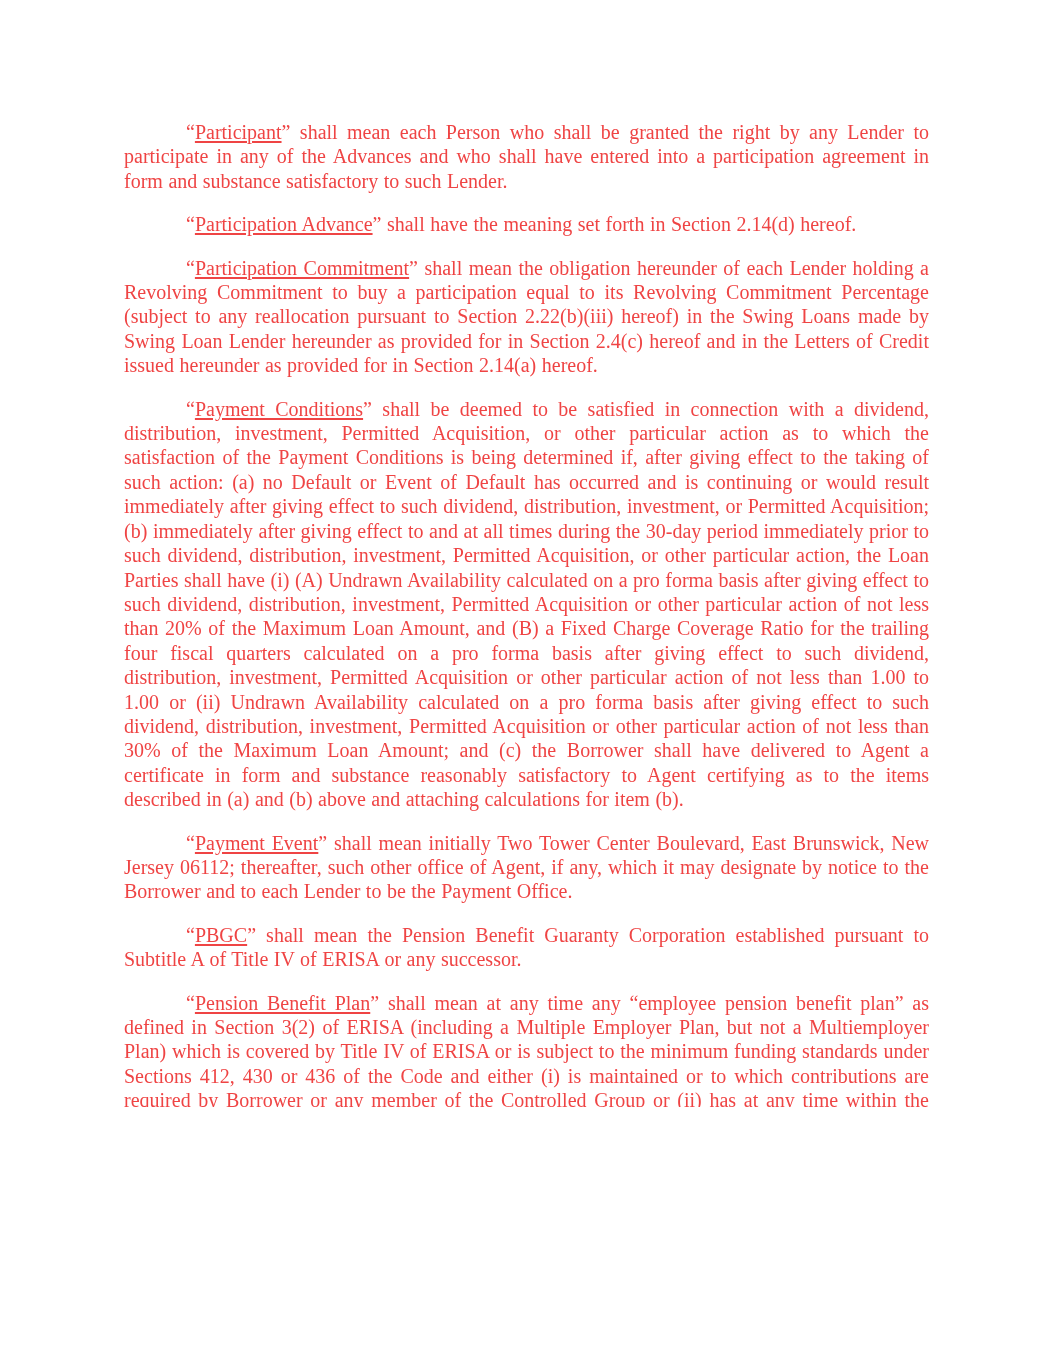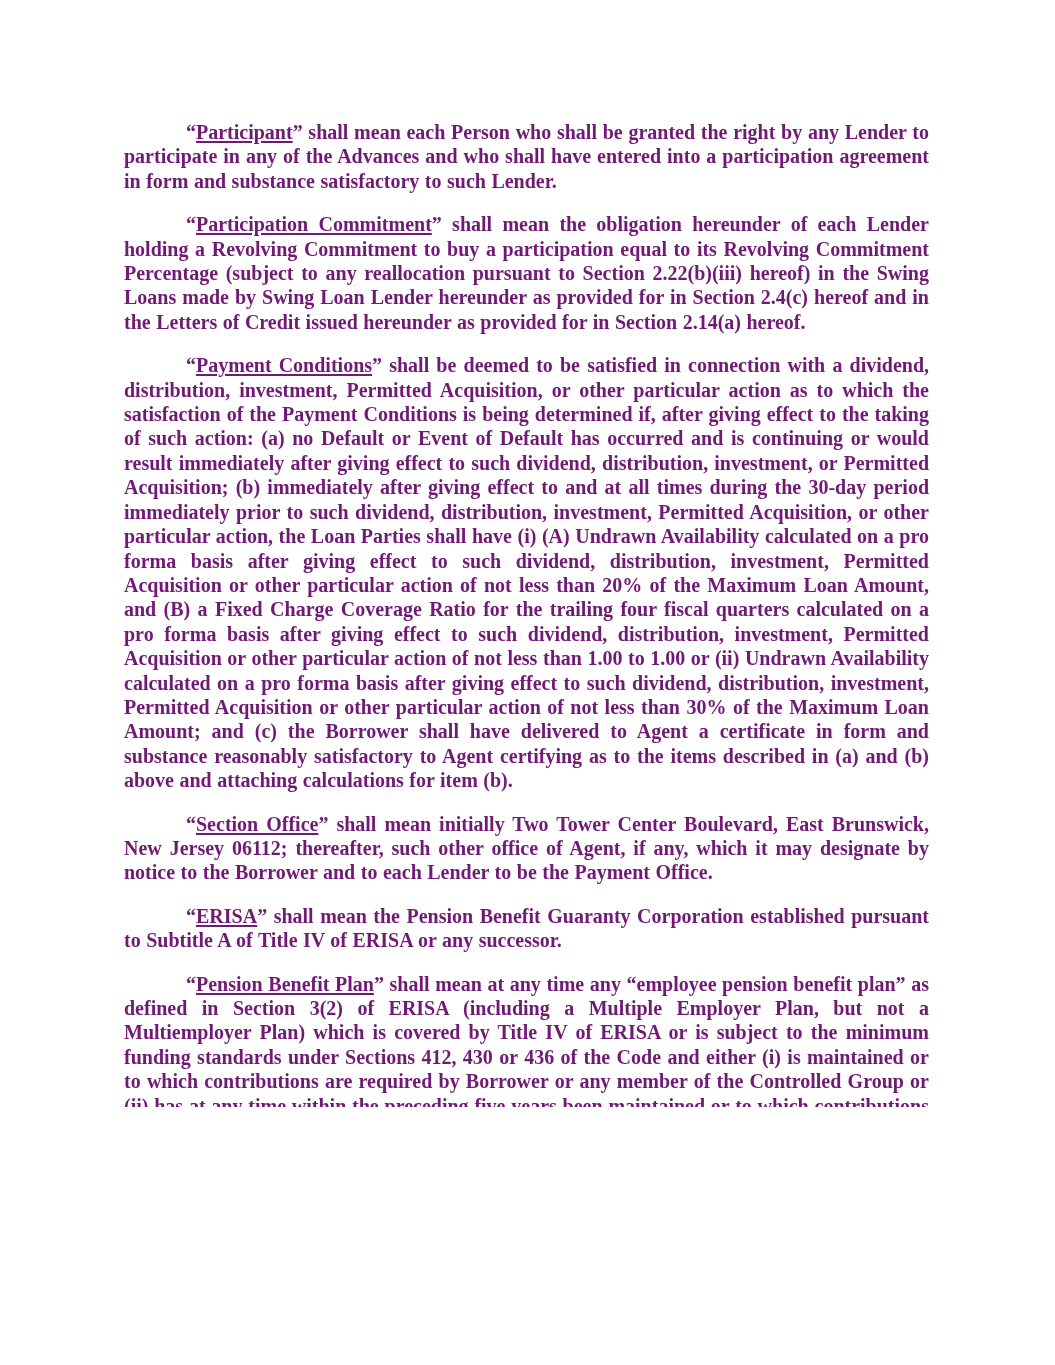--- a/index.html
+++ b/index.html
@@ -1,24 +1,23 @@
 <!DOCTYPE html>
 <html><head>
 <meta charset="utf-8">
 <style>
   html, body { margin: 0; padding: 0; background: #ffffff; }
   .page {
     position: relative;
     width: 1055px;
     height: 1107px;
     background: #ffffff;
-    color: #701a75;
+    color: #ef4444;
     font-family: "Liberation Serif", serif;
     overflow: hidden;
-    font-weight: bold;
   }
   .content {
     position: absolute;
     left: 124px;
     top: 120px;
     width: 805px;
   }
   .para {
     margin: 0 0 19px 0;
     text-indent: 62px;
@@ -38,20 +37,21 @@
     font-size: 20px;
     line-height: 24px;
   }
 </style>
 </head>
 <body>
 
 <div class="page">
   <div class="content" id="content">
       <p class="para"><span>“</span><span class="term">Participant</span><span>”</span><span> shall mean each Person who shall be granted the right by any Lender to participate in any of the Advances and who shall have entered into a participation agreement in form and substance satisfactory to such Lender.</span></p>
+      <p class="para"><span>“</span><span class="term">Participation Advance</span><span>”</span><span> shall have the meaning set forth in Section 2.14(d) hereof.</span></p>
       <p class="para"><span>“</span><span class="term">Participation Commitment</span><span>”</span><span> shall mean the obligation hereunder of each Lender holding a Revolving Commitment to buy a participation equal to its Revolving Commitment Percentage (subject to any reallocation pursuant to Section 2.22(b)(iii) hereof) in the Swing Loans made by Swing Loan Lender hereunder as provided for in Section 2.4(c) hereof and in the Letters of Credit issued hereunder as provided for in Section 2.14(a) hereof.</span></p>
       <p class="para"><span>“</span><span class="term">Payment Conditions</span><span>”</span><span> shall be deemed to be satisfied in connection with a dividend, distribution, investment, Permitted Acquisition, or other particular action as to which the satisfaction of the Payment Conditions is being determined if, after giving effect to the taking of such action: (a) no Default or Event of Default has occurred and is continuing or would result immediately after giving effect to such dividend, distribution, investment, or Permitted Acquisition; (b) immediately after giving effect to and at all times during the 30-day period immediately prior to such dividend, distribution, investment, Permitted Acquisition, or other particular action, the Loan Parties shall have (i) (A) Undrawn Availability calculated on a pro forma basis after giving effect to such dividend, distribution, investment, Permitted Acquisition or other particular action of not less than 20% of the Maximum Loan Amount, and (B) a Fixed Charge Coverage Ratio for the trailing four fiscal quarters calculated on a pro forma basis after giving effect to such dividend, distribution, investment, Permitted Acquisition or other particular action of not less than 1.00 to 1.00 or (ii) Undrawn Availability calculated on a pro forma basis after giving effect to such dividend, distribution, investment, Permitted Acquisition or other particular action of not less than 30% of the Maximum Loan Amount; and (c) the Borrower shall have delivered to Agent a certificate in form and substance reasonably satisfactory to Agent certifying as to the items described in (a) and (b) above and attaching calculations for item (b).</span></p>
-      <p class="para"><span>“</span><span class="term">Section Office</span><span>”</span><span> shall mean initially Two Tower Center Boulevard, East Brunswick, New Jersey 06112; thereafter, such other office of Agent, if any, which it may designate by notice to the Borrower and to each Lender to be the Payment Office.</span></p>
-      <p class="para"><span>“</span><span class="term">ERISA</span><span>”</span><span> shall mean the Pension Benefit Guaranty Corporation established pursuant to Subtitle A of Title IV of ERISA or any successor.</span></p>
+      <p class="para"><span>“</span><span class="term">Payment Event</span><span>”</span><span> shall mean initially Two Tower Center Boulevard, East Brunswick, New Jersey 06112; thereafter, such other office of Agent, if any, which it may designate by notice to the Borrower and to each Lender to be the Payment Office.</span></p>
+      <p class="para"><span>“</span><span class="term">PBGC</span><span>”</span><span> shall mean the Pension Benefit Guaranty Corporation established pursuant to Subtitle A of Title IV of ERISA or any successor.</span></p>
       <p class="para"><span>“</span><span class="term">Pension Benefit Plan</span><span>”</span><span> shall mean at any time any “employee pension benefit plan” as defined in Section 3(2) of ERISA (including a Multiple Employer Plan, but not a Multiemployer Plan) which is covered by Title IV of ERISA or is subject to the minimum funding standards under Sections 412, 430 or 436 of the Code and either (i) is maintained or to which contributions are required by Borrower or any member of the Controlled Group or (ii) has at any time within the preceding five years been maintained or to which contributions have been required by a Loan Party or any entity which was at such time a member of the Controlled Group.</span></p>
     </div>
   <div class="page-number">30</div>
 </div>
 
 </body></html>

